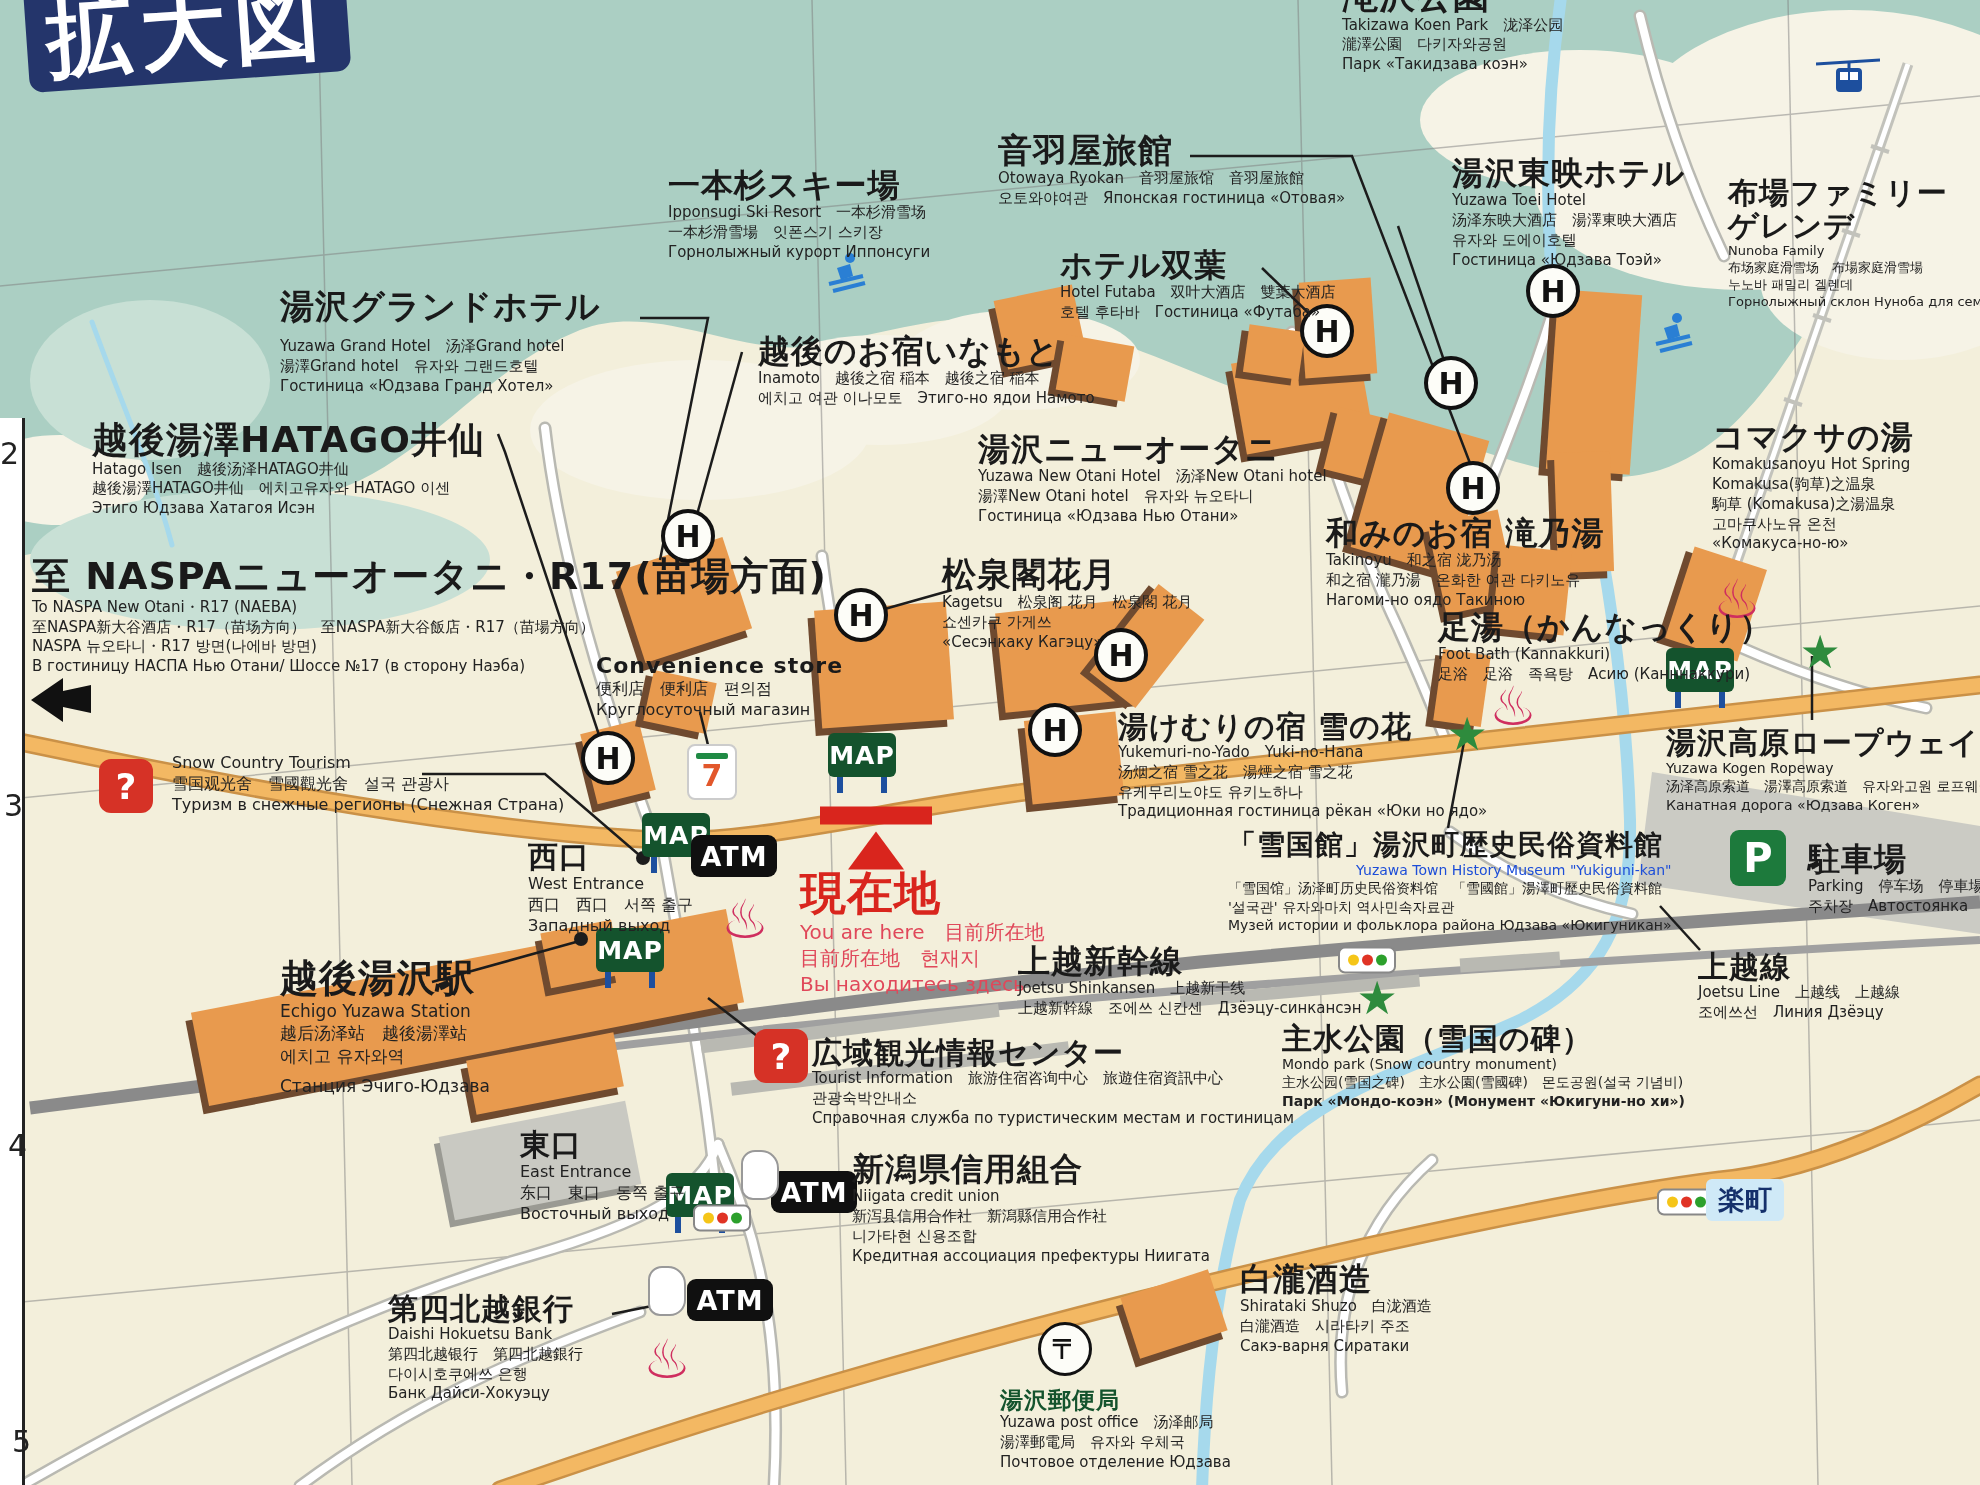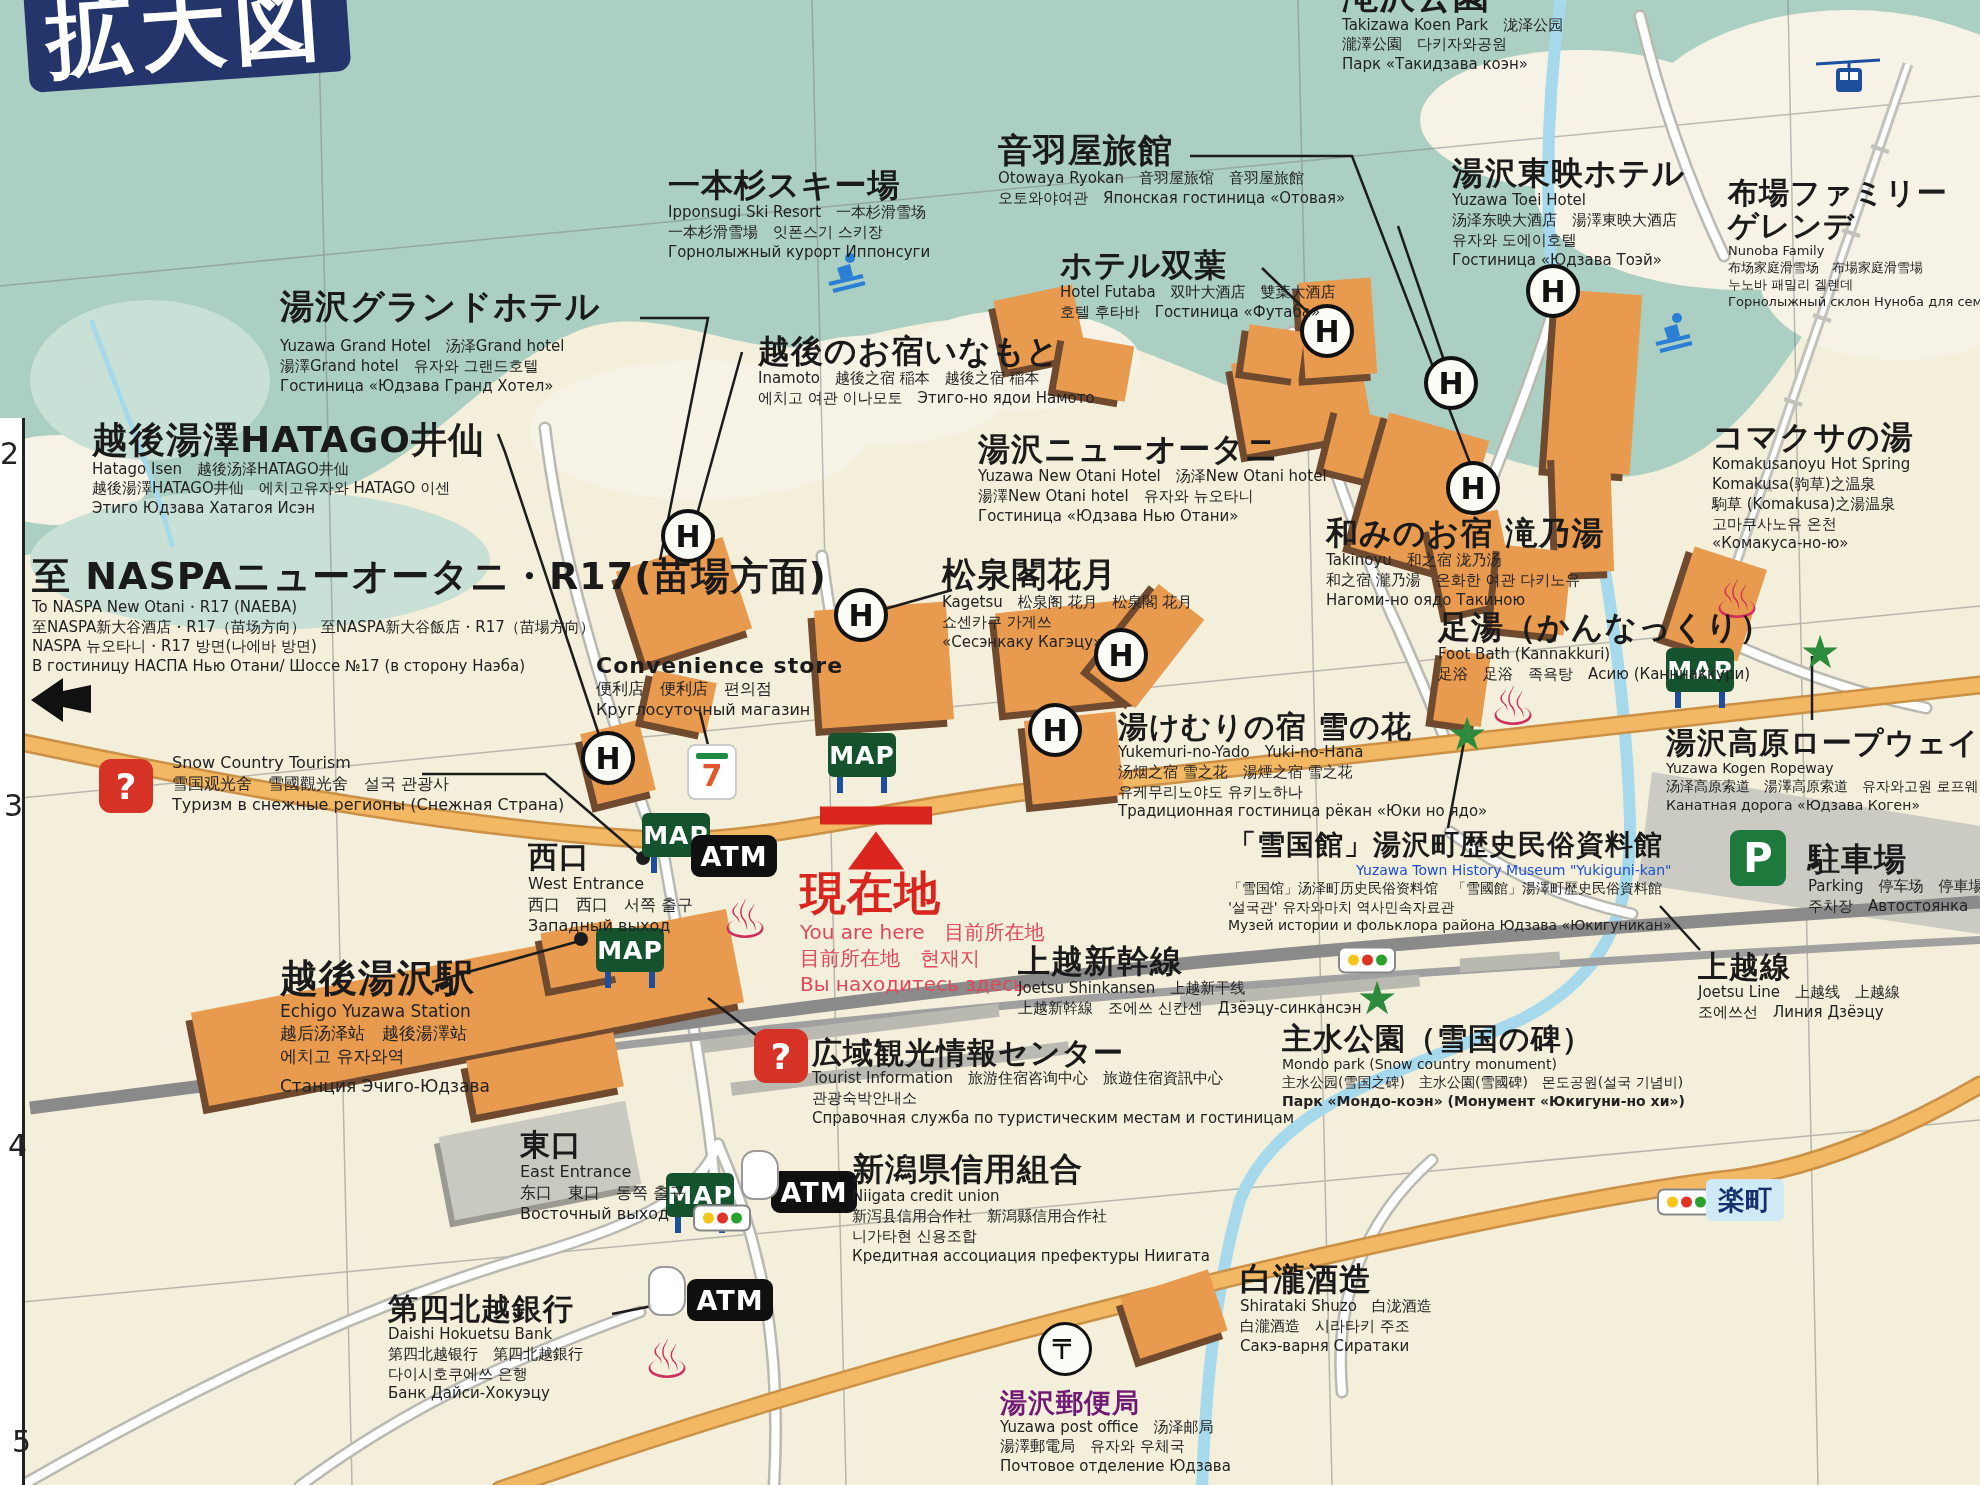--- a/index.html
+++ b/index.html
@@ -481,19 +481,19 @@
         <div class="s" style="font-size: 15px; color: rgb(34, 34, 34);">다이시호쿠에쓰 은행</div>
         <div class="s" style="font-size: 15px; color: rgb(34, 34, 34);">Банк Дайси-Хокуэцу</div>
       </div>
       <div class="label" style="left: 1240px; top: 1262px;">
         <div class="h" style="font-size: 32px; color: rgb(26, 26, 26);">白瀧酒造</div>
         <div class="s" style="font-size: 15px; color: rgb(34, 34, 34);">Shirataki Shuzo　白泷酒造</div>
         <div class="s" style="font-size: 15px; color: rgb(34, 34, 34);">白瀧酒造　시라타키 주조</div>
         <div class="s" style="font-size: 15px; color: rgb(34, 34, 34);">Сакэ-варня Сиратаки</div>
       </div>
       <div class="label" style="left: 1000px; top: 1388px;">
-        <div class="h" style="font-size: 27px; color: #701a75;">湯沢郵便局</div>
+        <div class="h" style="font-size: 23px; color: #14532d;">湯沢郵便局</div>
         <div class="s" style="font-size: 15px; color: rgb(34, 34, 34);">Yuzawa post office　汤泽邮局</div>
         <div class="s" style="font-size: 15px; color: rgb(34, 34, 34);">湯澤郵電局　유자와 우체국</div>
         <div class="s" style="font-size: 15px; color: rgb(34, 34, 34);">Почтовое отделение Юдзава</div>
       </div>
     </div>
 </div>
 
 </body></html>

